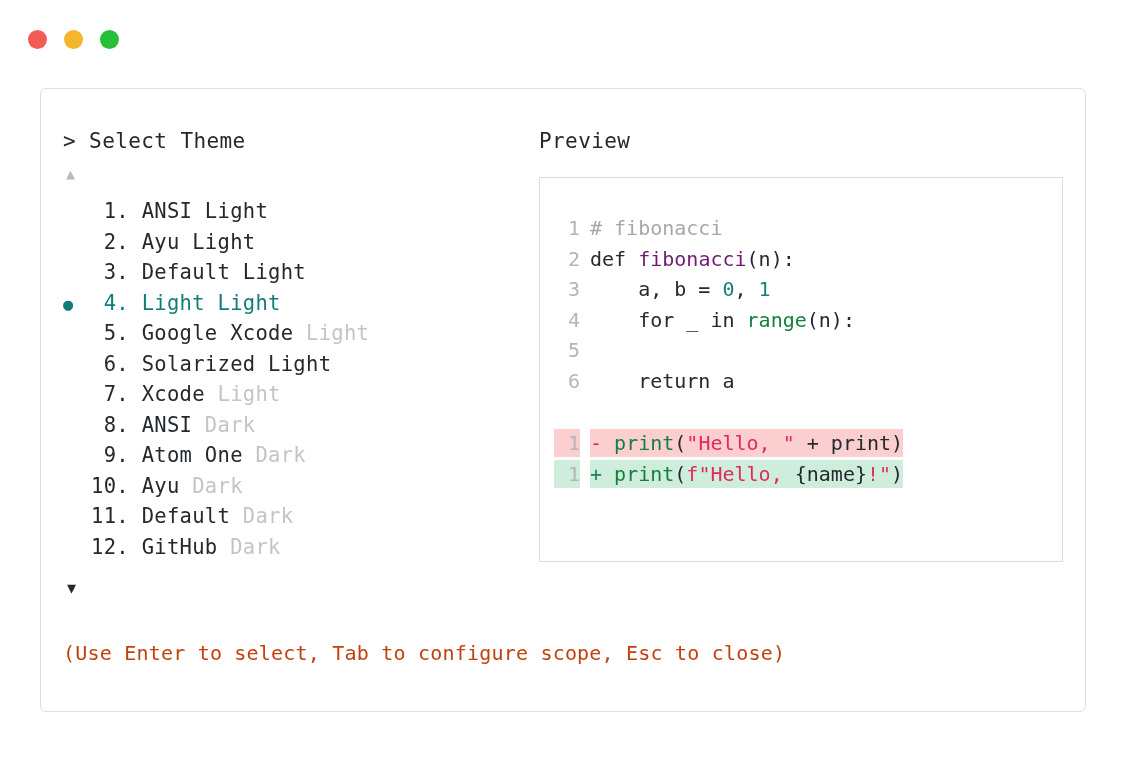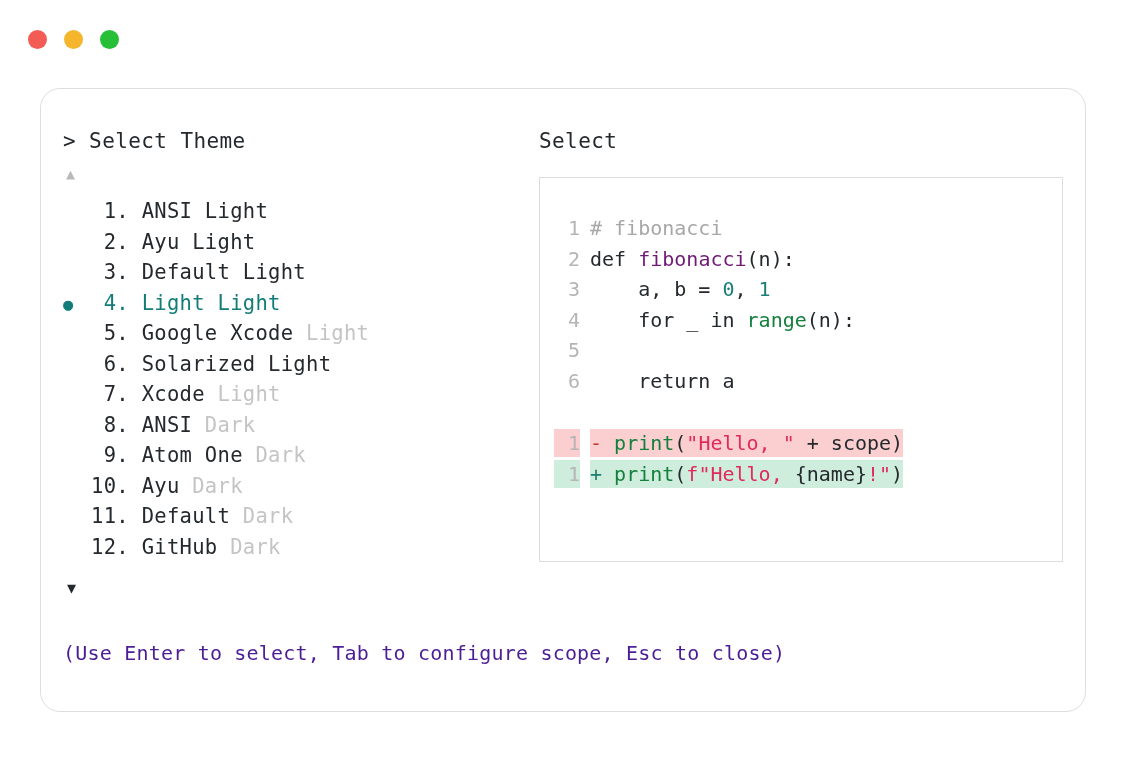--- a/index.html
+++ b/index.html
@@ -33,21 +33,21 @@
   }
 
   
   .panel {
     position: absolute;
     left: 40px;
     top: 88px;
     width: 1046px;
     height: 624px;
     border: 1.6px solid #dedede;
-    border-radius: 20px;
+    border-radius: 6px;
     background: #ffffff;
   }
 
   
   .left-col {
     position: absolute;
     left: 22px;
     top: 42px;
     width: 470px;
   }
@@ -159,21 +159,21 @@
   .tok-str     { color: #e0295c; }
   .tok-plain   { color: #24292e; }
   .tok-punct   { color: #24292e; }
 
   
   .footer-hint {
     position: absolute;
     left: 22px;
     bottom: 46px;
     font-size: 20px;
-    color: #4c1d95;
+    color: #c2410c;
     letter-spacing: 0.2px;
     white-space: pre;
   }
 </style>
 </head>
 <body>
 
 <div class="titlebar">
   <span class="dot" style="background: rgb(242, 92, 84);"></span>
   <span class="dot" style="background: rgb(245, 181, 44);"></span>
@@ -196,32 +196,32 @@
         <li class="theme-item"><span class="bullet-cell">●</span><span class="num-cell">8.</span><span class="name-cell"> ANSI </span><span class="variant-cell dim">Dark</span></li>
         <li class="theme-item"><span class="bullet-cell">●</span><span class="num-cell">9.</span><span class="name-cell"> Atom One </span><span class="variant-cell dim">Dark</span></li>
         <li class="theme-item"><span class="bullet-cell">●</span><span class="num-cell">10.</span><span class="name-cell"> Ayu </span><span class="variant-cell dim">Dark</span></li>
         <li class="theme-item"><span class="bullet-cell">●</span><span class="num-cell">11.</span><span class="name-cell"> Default </span><span class="variant-cell dim">Dark</span></li>
         <li class="theme-item"><span class="bullet-cell">●</span><span class="num-cell">12.</span><span class="name-cell"> GitHub </span><span class="variant-cell dim">Dark</span></li>
       </ul>
     <span class="scroll-arrow arrow-down">▼</span>
   </div>
 
   <div class="right-col">
-    <div class="preview-label">Select</div>
+    <div class="preview-label">Preview</div>
     <div class="preview-box">
       <div>
           <div class="code-line"><span class="ln">1</span><span class="code-text"><span class="tok-comment"># fibonacci</span></span></div>
           <div class="code-line"><span class="ln">2</span><span class="code-text"><span class="tok-kw">def </span><span class="tok-fn">fibonacci</span><span class="tok-punct">(n):</span></span></div>
           <div class="code-line"><span class="ln">3</span><span class="code-text"><span class="tok-plain">    a, b = </span><span class="tok-num">0</span><span class="tok-plain">, </span><span class="tok-num">1</span></span></div>
           <div class="code-line"><span class="ln">4</span><span class="code-text"><span class="tok-plain">    for _ in </span><span class="tok-builtin">range</span><span class="tok-punct">(n):</span></span></div>
           <div class="code-line"><span class="ln">5</span></div>
           <div class="code-line"><span class="ln">6</span><span class="code-text"><span class="tok-plain">    return a</span></span></div>
         </div>
       <div class="code-line spacer"></div>
       <div>
-          <div class="code-line diff-line"><span class="ln hl diff-del">1</span><span class="hl diff-del"><span class="diff-marker-del">- </span><span class="tok-builtin">print</span><span class="tok-punct">(</span><span class="tok-str">"Hello, "</span><span class="tok-plain"> + scope</span><span class="tok-punct">)</span></span></div>
+          <div class="code-line diff-line"><span class="ln hl diff-del">1</span><span class="hl diff-del"><span class="diff-marker-del">- </span><span class="tok-builtin">print</span><span class="tok-punct">(</span><span class="tok-str">"Hello, "</span><span class="tok-plain"> + print</span><span class="tok-punct">)</span></span></div>
           <div class="code-line diff-line"><span class="ln hl diff-add">1</span><span class="hl diff-add"><span class="diff-marker-add">+ </span><span class="tok-builtin">print</span><span class="tok-punct">(</span><span class="tok-str">f"Hello, </span><span class="tok-plain">{name}</span><span class="tok-str">!"</span><span class="tok-punct">)</span></span></div>
         </div>
     </div>
   </div>
 
   <div class="footer-hint">(Use Enter to select, Tab to configure scope, Esc to close)</div>
 </div>
 
 </body></html>

